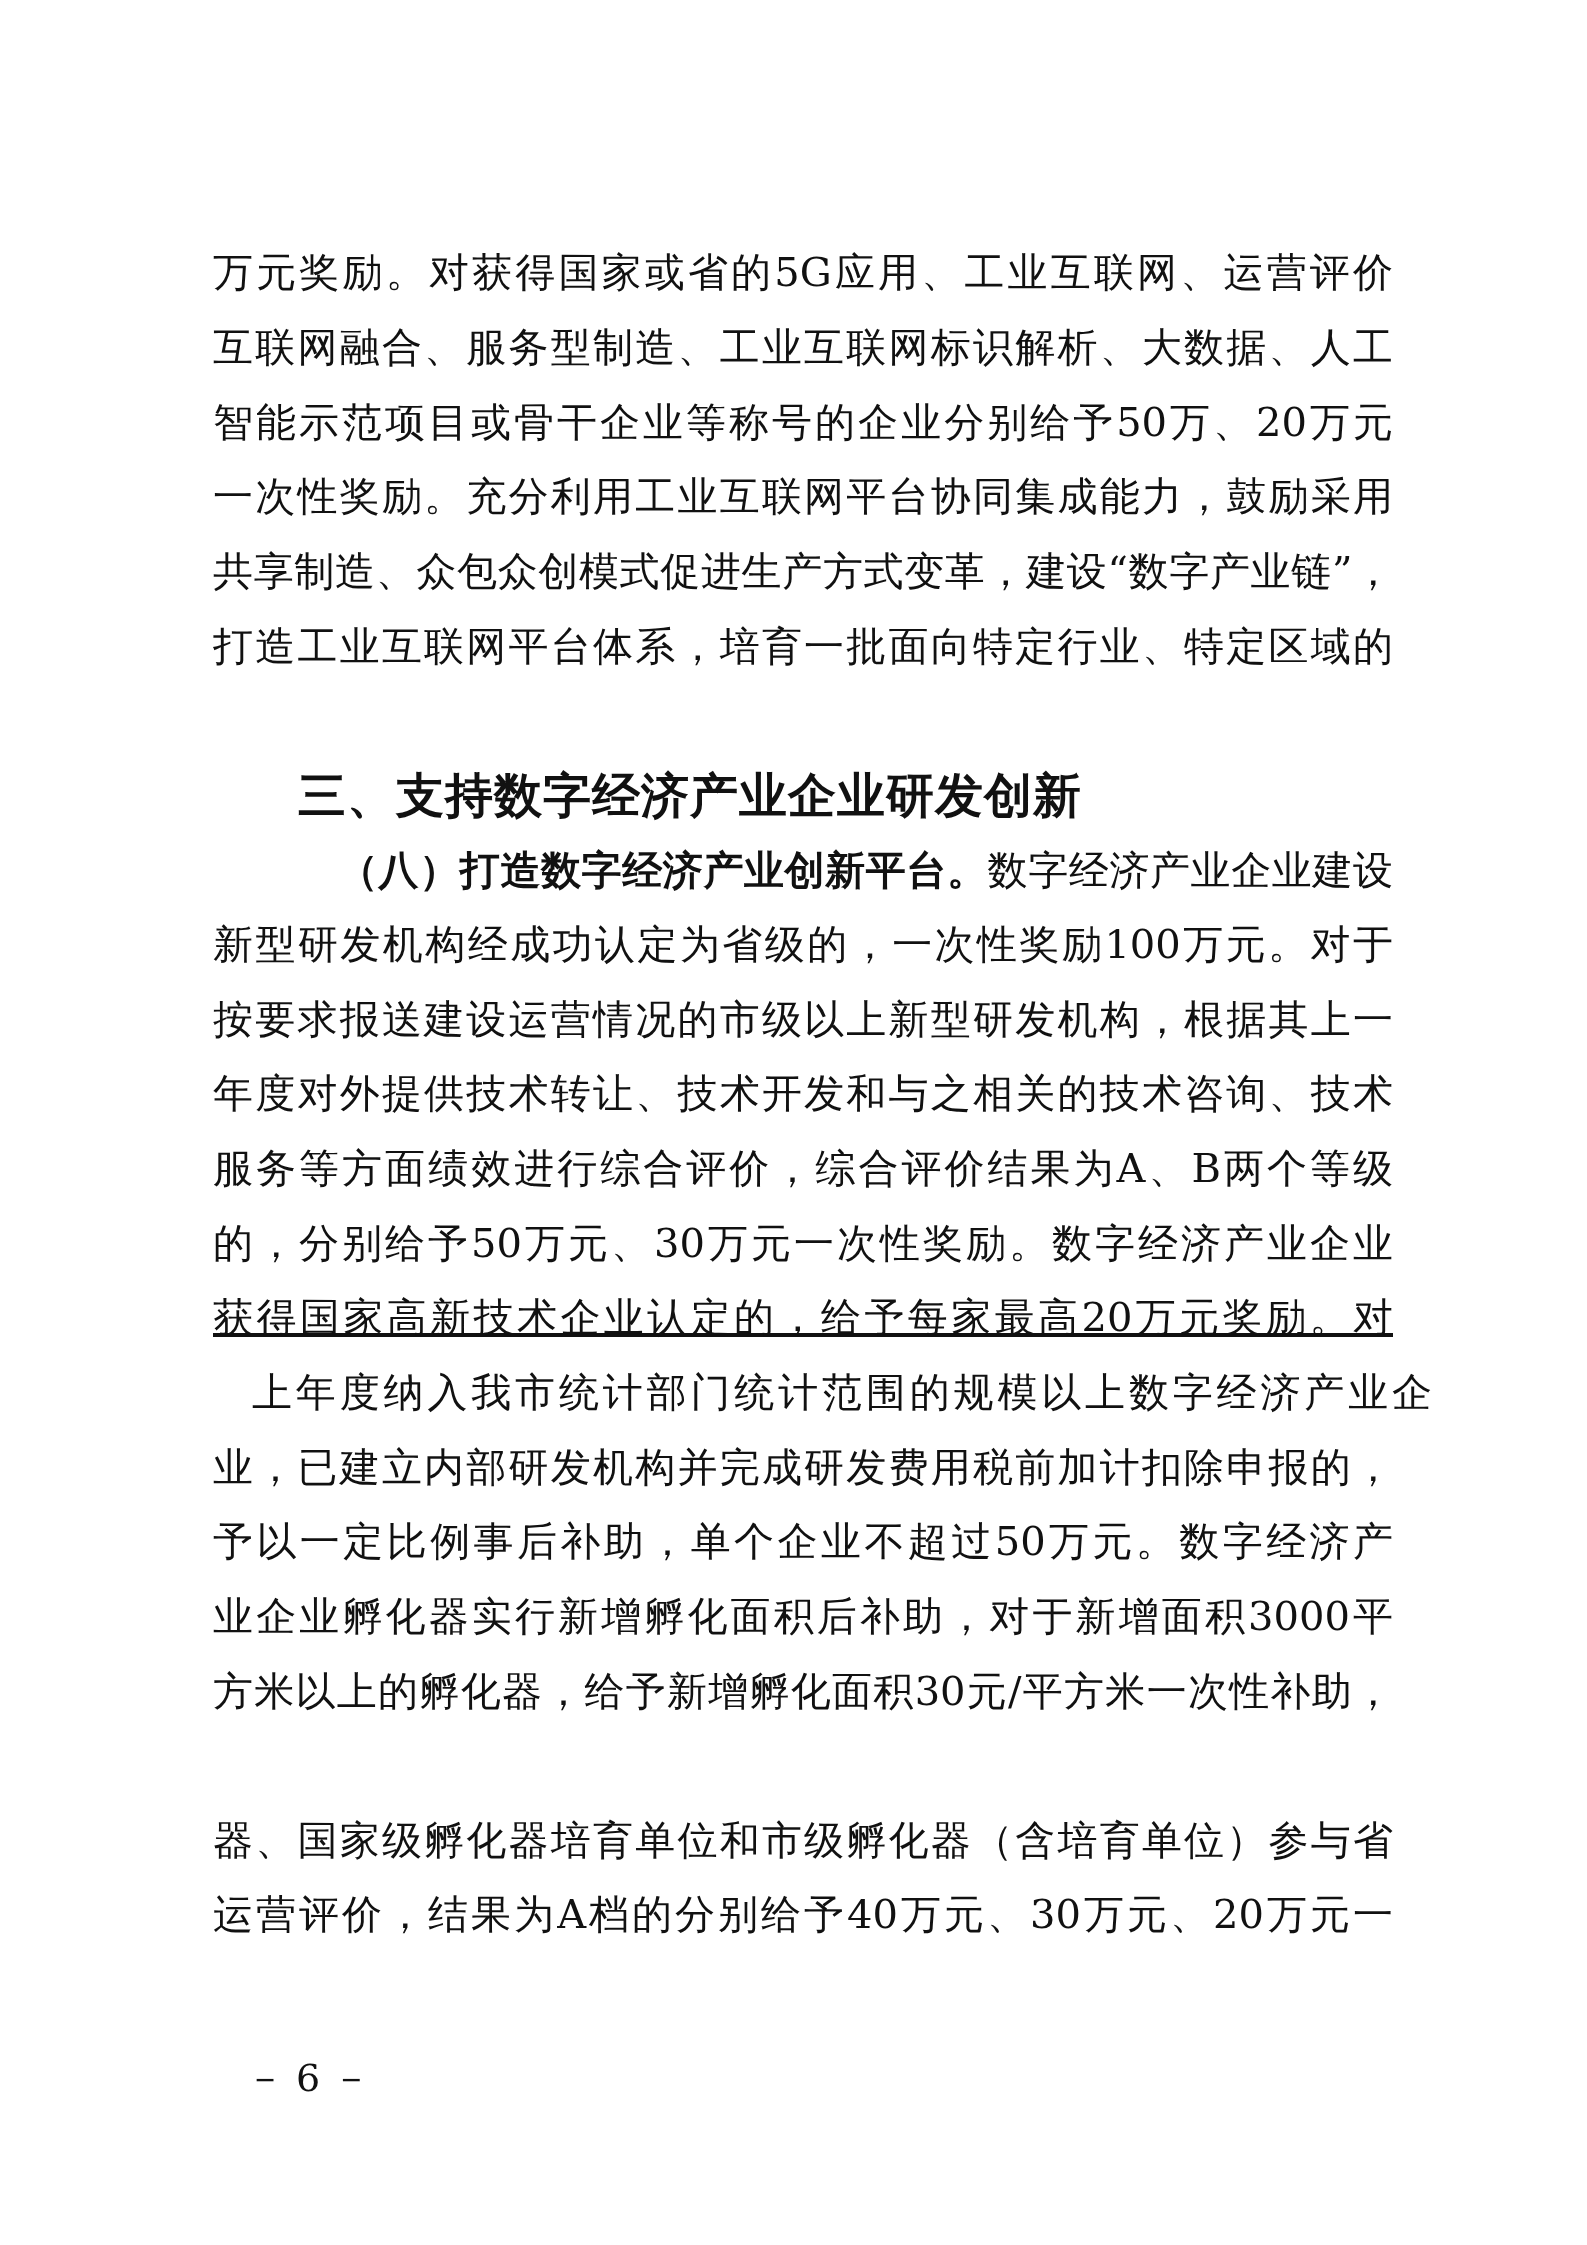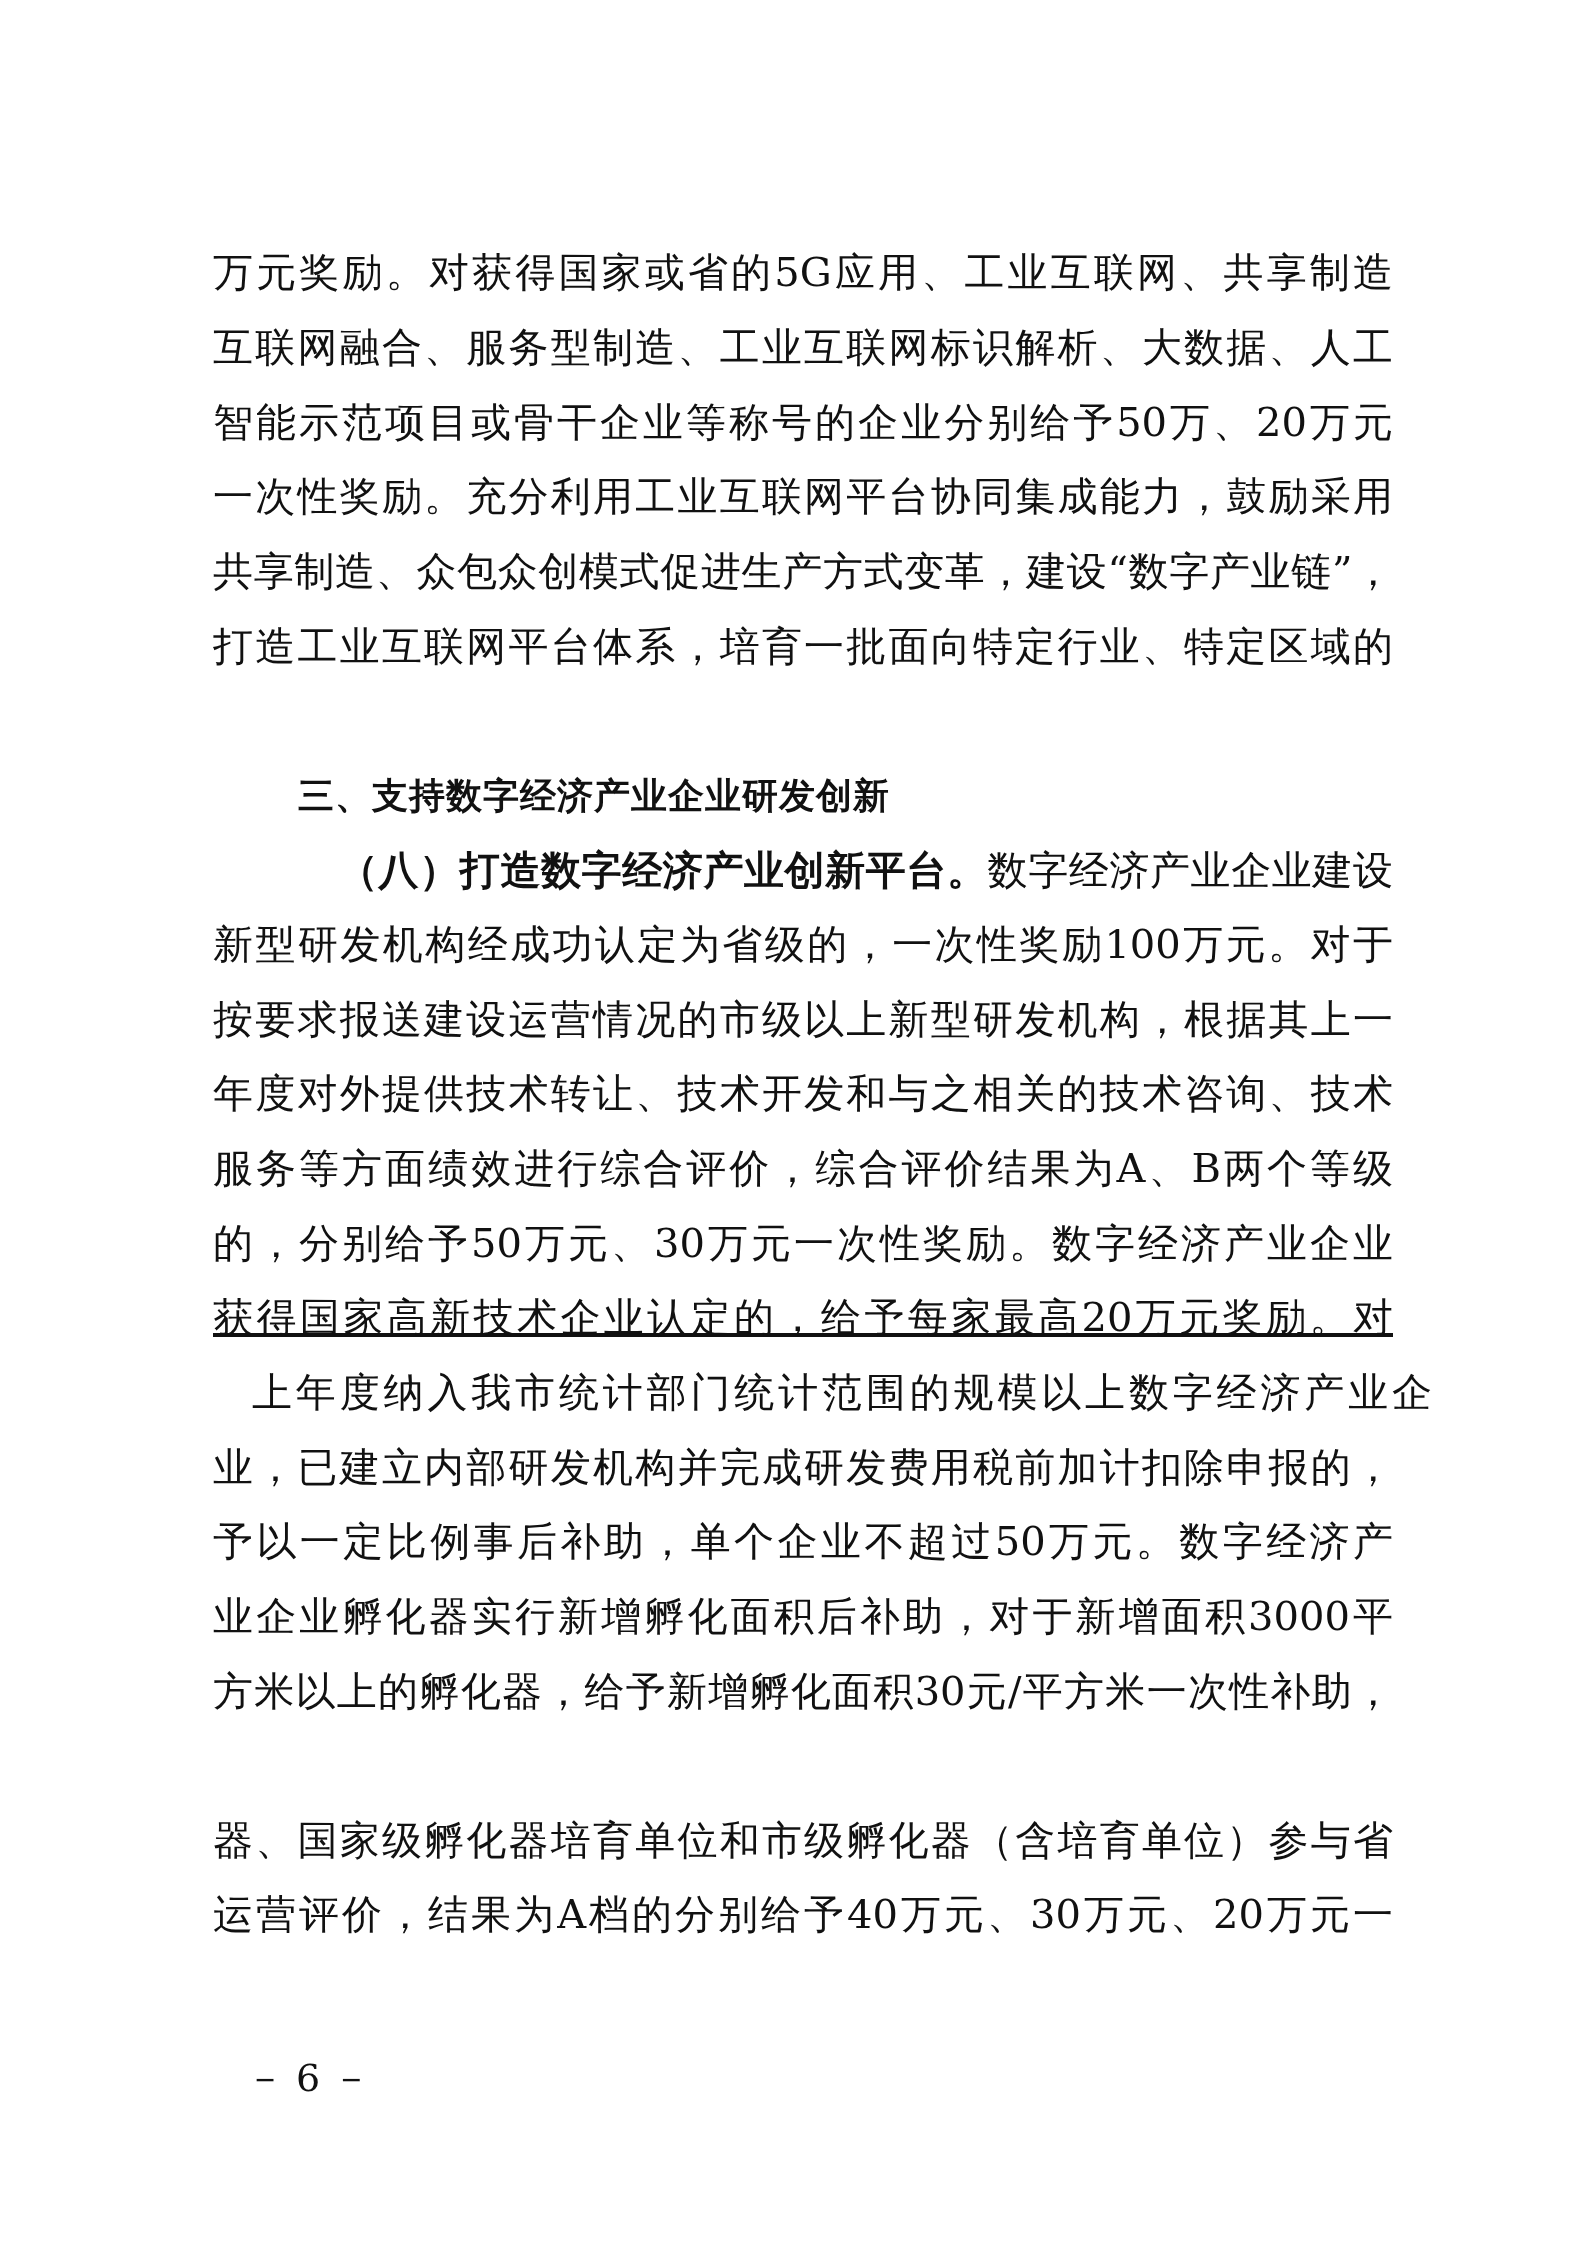--- a/index.html
+++ b/index.html
@@ -35,21 +35,21 @@
       overflow: visible;
       letter-spacing: 0;
     }
     .line.heading {
       left: 298px;
       width: auto;
       text-align: left;
       text-align-last: left;
       font-family: "DejaVu Sans", "Liberation Sans", sans-serif;
       font-weight: bold;
-      font-size: 36px;
+      font-size: 48px;
       letter-spacing: 1px;
     }
     .line.sub {
       left: 298px;
       width: 1095px;
     }
     .sub-title {
       font-family: "DejaVu Serif", "Liberation Serif", serif;
       font-weight: bold;
       margin-left: 40px;
@@ -64,21 +64,21 @@
       font-size: 38px;
       white-space: pre;
       color: #111111;
     }
   </style>
 </head>
 <body>
 
 <div class="page">
 
-  <div class="line" style="top:235px;">万元奖励。对获得国家或省的5G应用、工业互联网、共享制造</div>
+  <div class="line" style="top:235px;">万元奖励。对获得国家或省的5G应用、工业互联网、运营评价</div>
   <div class="line" style="top:310px;">互联网融合、服务型制造、工业互联网标识解析、大数据、人工</div>
   <div class="line" style="top:385px;">智能示范项目或骨干企业等称号的企业分别给予50万、20万元</div>
   <div class="line" style="top:459px;">一次性奖励。充分利用工业互联网平台协同集成能力，鼓励采用</div>
   <div class="line" style="top:534px;">共享制造、众包众创模式促进生产方式变革，建设“数字产业链”，</div>
   <div class="line" style="top:609px;">打造工业互联网平台体系，培育一批面向特定行业、特定区域的</div>
 
   <div class="line heading" style="top:758px;">三、支持数字经济产业企业研发创新</div>
 
   <div class="line sub" style="top:832px;">
     <span class="sub-title">（八）打造数字经济产业创新平台。</span><span>数字经济产业企业建设</span>

